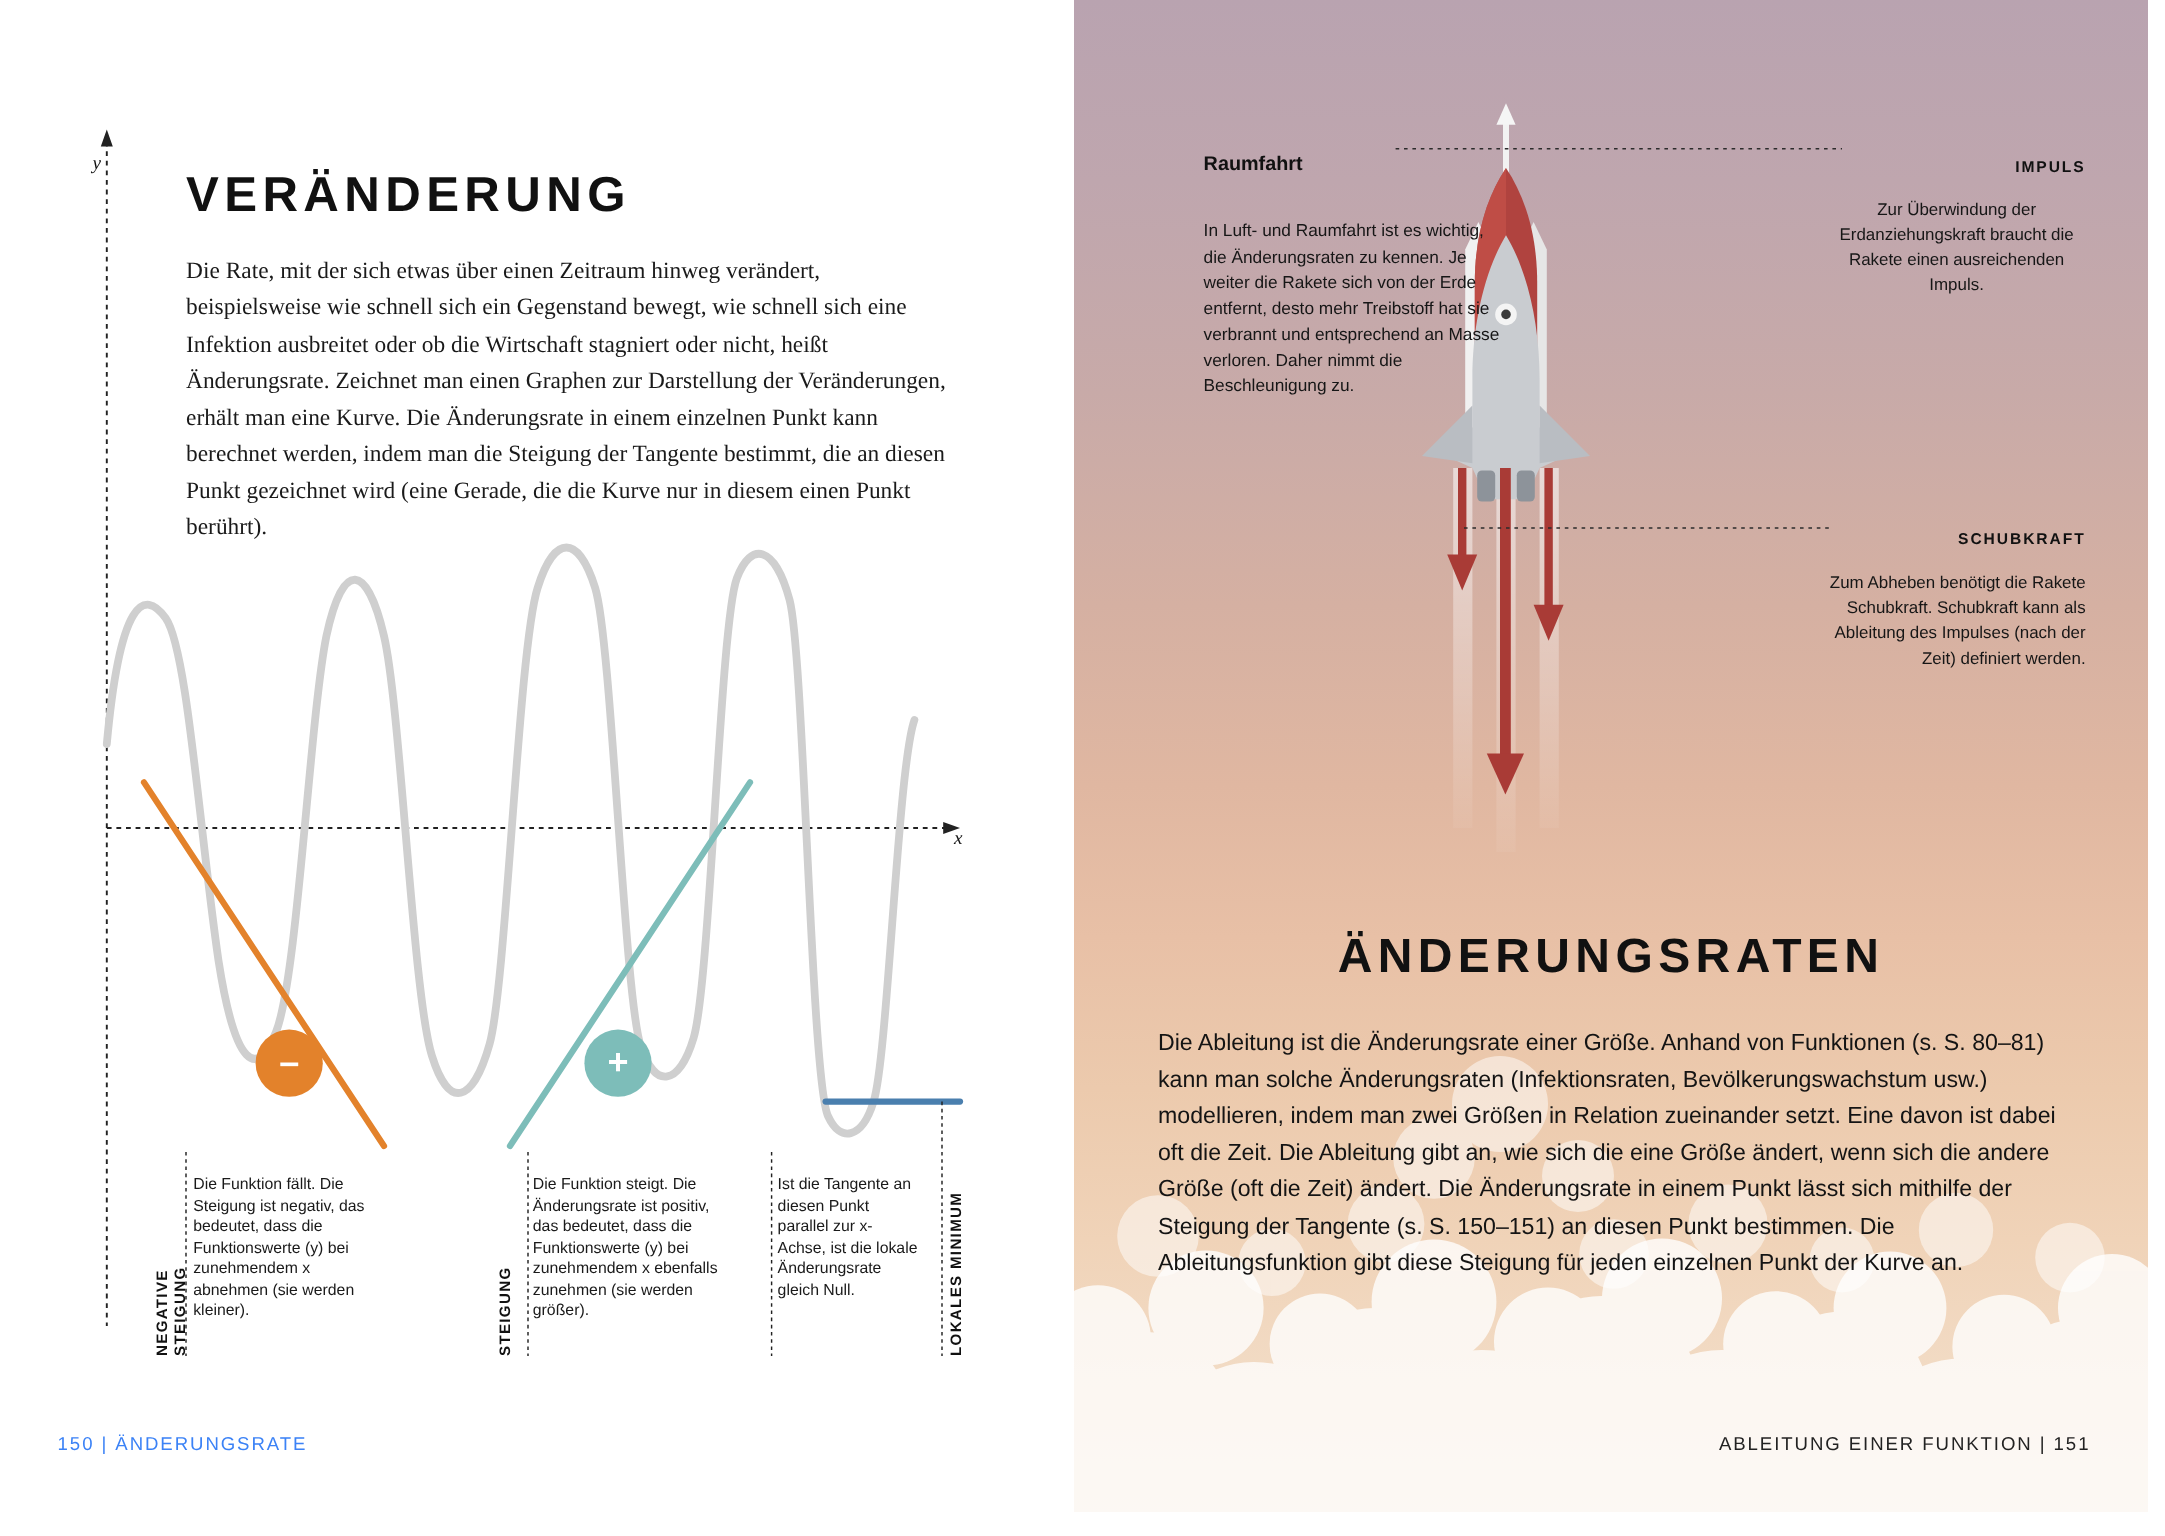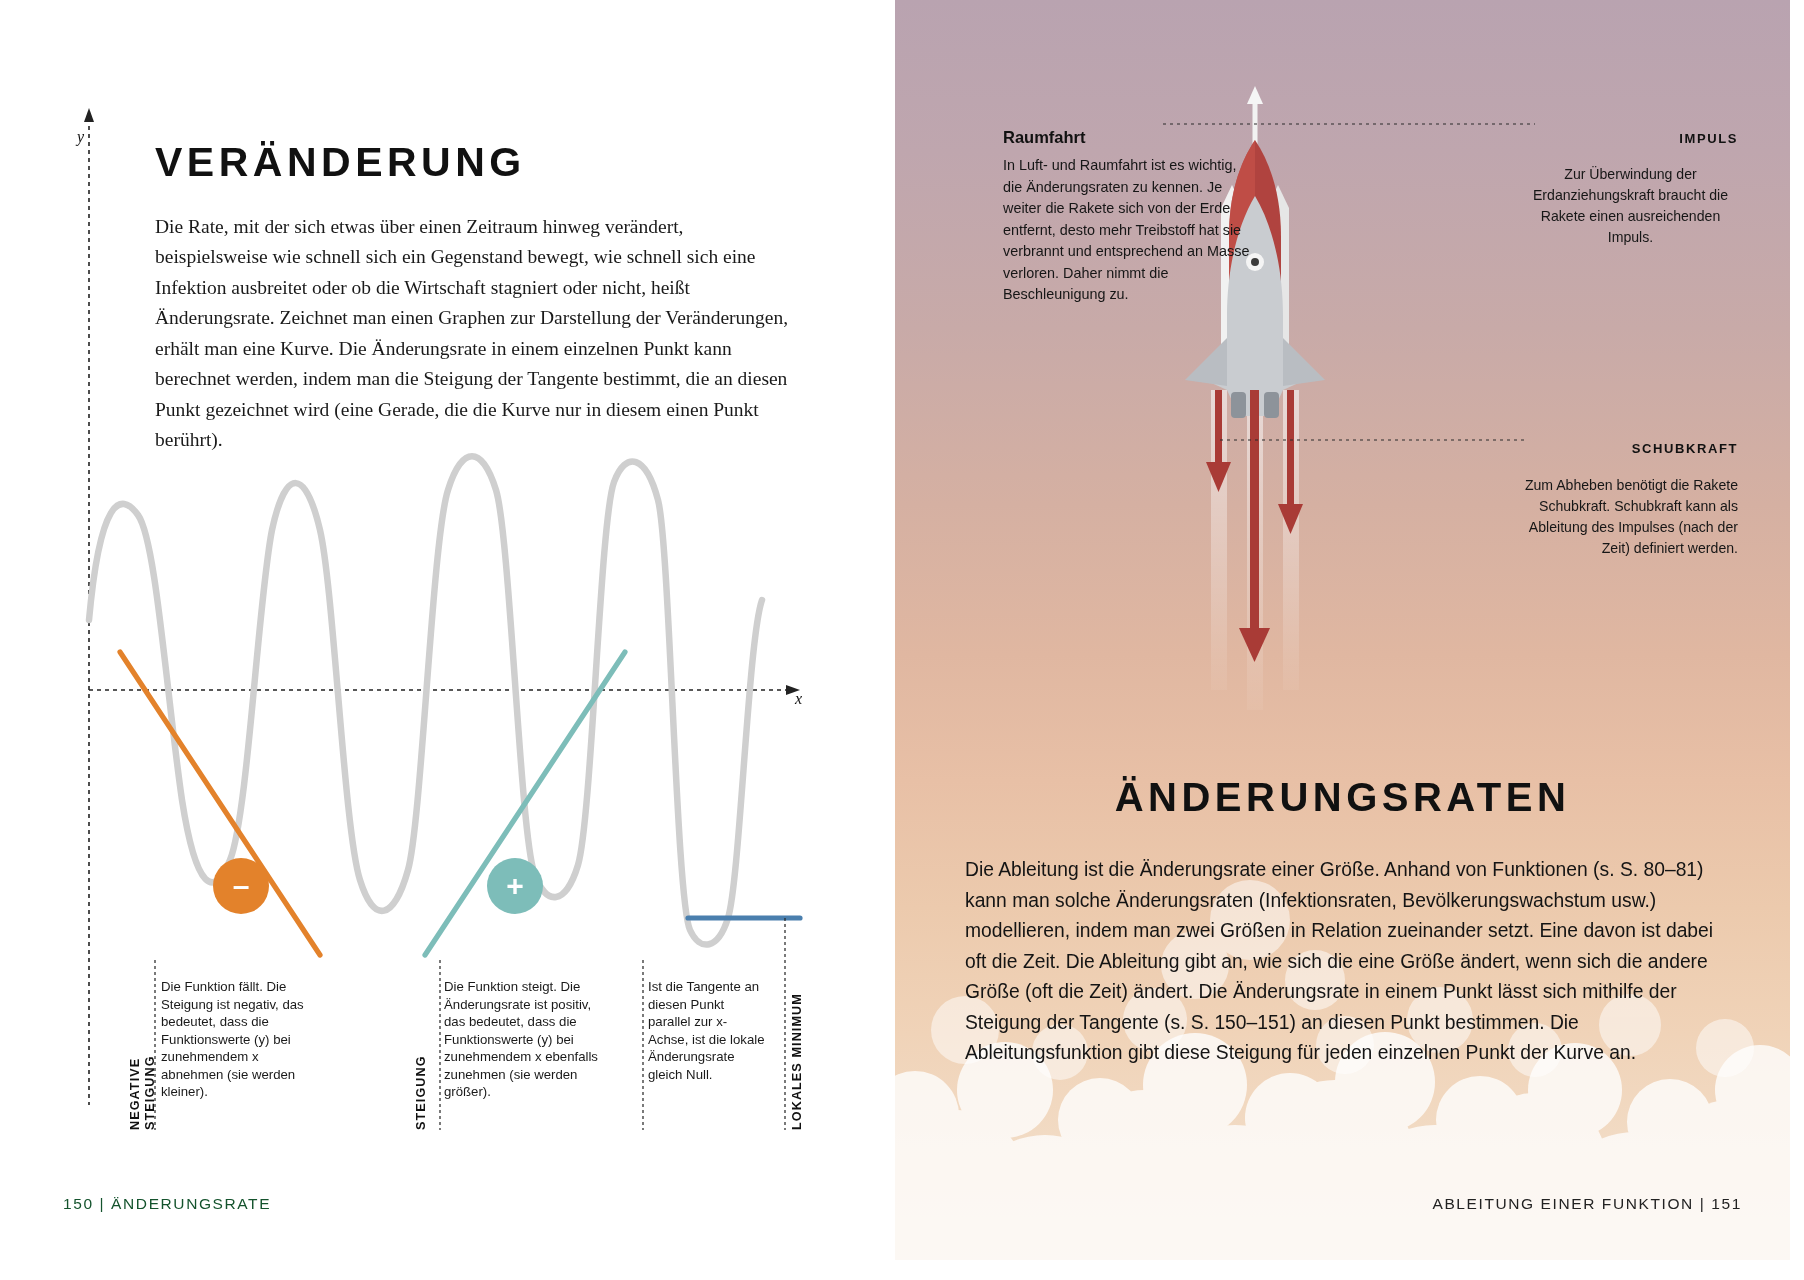--- a/index.html
+++ b/index.html
@@ -61,22 +61,22 @@
     position:absolute;
     writing-mode: vertical-rl; transform: rotate(180deg);
     font-size:12.6px; font-weight:700; letter-spacing:1.1px; color:#111;
     line-height:15px; text-align:left;
   }
   .vlabel-1 { left:128px; top:1000px; height:130px; }
   .vlabel-2 { left:414px; top:1000px; height:130px; }
   .vlabel-3 { left:790px; top:975px; height:155px; }
 
   .folio-left {
-    position:absolute; left:63px; top:1195px;
-    font-size:15.5px; letter-spacing:1.6px; color:#14532d; font-weight:400;
+    position:absolute; left:48px; top:1195px;
+    font-size:15.5px; letter-spacing:1.6px; color:#3b82f6; font-weight:400;
   }
 
   
   .page-right {
     position:relative; width:895px; height:1260px; flex:0 0 895px;
     overflow:hidden;
     background:
       linear-gradient(180deg,
         #b9a3b0 0%,
         #bfa6ae 12%,
@@ -284,21 +284,21 @@
         <circle cx="830" cy="428" r="29"></circle>
       </g>
     </svg>
 
     <svg class="leader" viewBox="0 0 895 780">
       <line x1="268" y1="124" x2="640" y2="124" stroke="#2b2b2b" stroke-width="1.2" stroke-dasharray="3,4"></line>
       <line x1="325" y1="440" x2="632" y2="440" stroke="#2b2b2b" stroke-width="1.2" stroke-dasharray="3,4"></line>
     </svg>
 
     <div class="r-raumfahrt-title" style="left:108px;">Raumfahrt</div>
-    <div class="r-raumfahrt-body" style="left:108px;">In Luft- und Raumfahrt ist es wichtig, die Änderungsraten zu kennen. Je weiter die Rakete sich von der Erde entfernt, desto mehr Treibstoff hat sie verbrannt und entsprechend an Masse verloren. Daher nimmt die Beschleunigung zu.</div>
+    <div class="r-raumfahrt-body" style="left:108px;margin-top:28px;">In Luft- und Raumfahrt ist es wichtig, die Änderungsraten zu kennen. Je weiter die Rakete sich von der Erde entfernt, desto mehr Treibstoff hat sie verbrannt und entsprechend an Masse verloren. Daher nimmt die Beschleunigung zu.</div>
 
     <div class="r-impuls-title">IMPULS</div>
     <div class="r-impuls-body">Zur Überwindung der Erdanziehungskraft braucht die Rakete einen ausreichenden Impuls.</div>
 
     <div class="r-schub-title">SCHUBKRAFT</div>
     <div class="r-schub-body">Zum Abheben benötigt die Rakete Schubkraft. Schubkraft kann als Ableitung des Impulses (nach der Zeit) definiert werden.</div>
 
     <div class="r-title">ÄNDERUNGSRATEN</div>
     <div class="r-body">Die Ableitung ist die Änderungsrate einer Größe. Anhand von Funktionen (s. S. 80–81) kann man solche Änderungsraten (Infektionsraten, Bevölkerungswachstum usw.) modellieren, indem man zwei Größen in Relation zueinander setzt. Eine davon ist dabei oft die Zeit. Die Ableitung gibt an, wie sich die eine Größe ändert, wenn sich die andere Größe (oft die Zeit) ändert. Die Änderungsrate in einem Punkt lässt sich mithilfe der Steigung der Tangente (s. S. 150–151) an diesen Punkt bestimmen. Die Ableitungsfunktion gibt diese Steigung für jeden einzelnen Punkt der Kurve an.</div>
 

